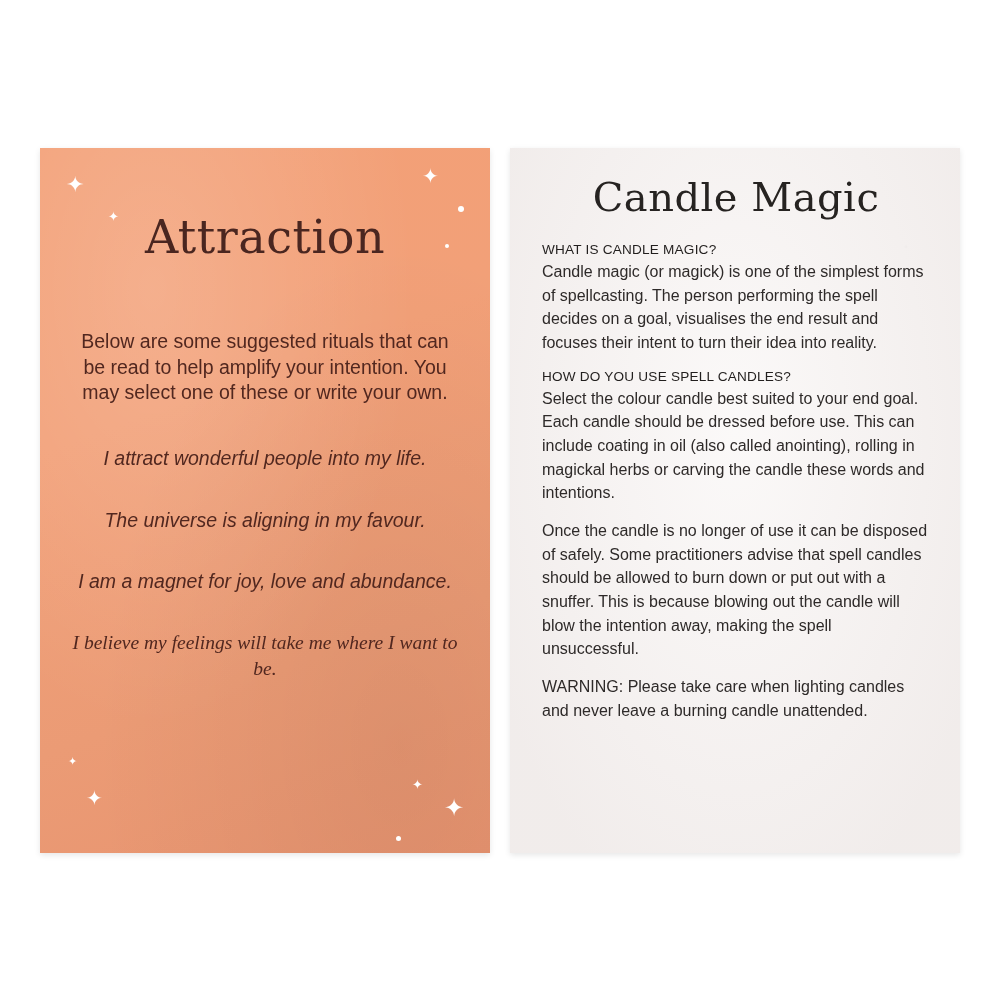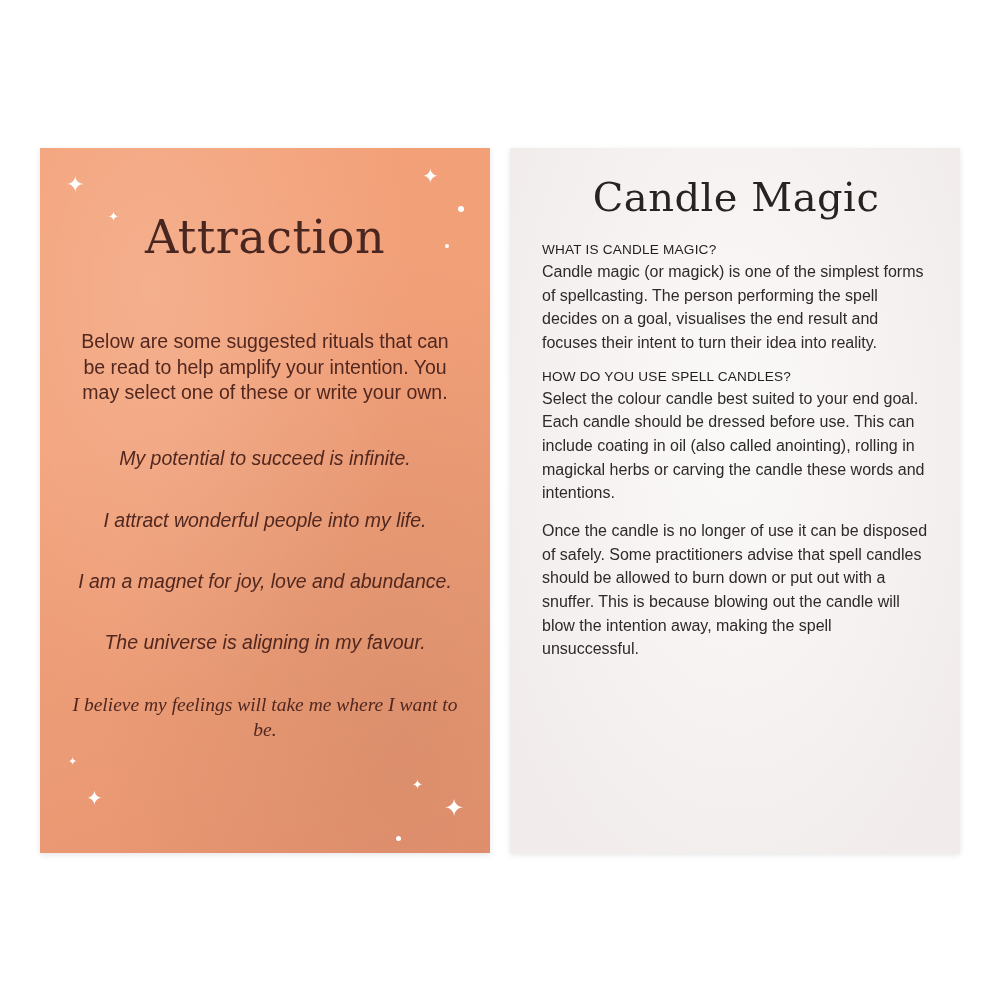--- a/index.html
+++ b/index.html
@@ -165,41 +165,41 @@
     <span class="sparkle" style="left:28px; top:608px; font-size:11px;">✦</span>
     <span class="sparkle" style="left:46px; top:640px; font-size:20px;">✦</span>
     <span class="sparkle" style="left:372px; top:630px; font-size:13px;">✦</span>
     <span class="sparkle" style="left:404px; top:648px; font-size:24px;">✦</span>
     <span class="dot" style="left:356px; top:688px; width:5px; height:5px;"></span>
 
     <div class="card-left-inner">
       <div class="card-title">Attraction</div>
       <div class="card-intro">Below are some suggested rituals that can be read to help amplify your intention. You may select one of these or write your own.</div>
       <div class="affirmations">
-        <div class="affirmation">My potential to succeed is infinite.</div>
         <div class="affirmation">I attract wonderful people into my life.</div>
+        <div class="affirmation">The universe is aligning in my favour.</div>
         <div class="affirmation">I am a magnet for joy, love and abundance.</div>
-        <div class="affirmation">The universe is aligning in my favour.</div>
         <div class="affirmation">I believe my feelings will take me where I want to be.</div>
       </div>
     </div>
   </div>
 
   <div class="card-right">
     <div class="card-right-inner">
 
       <div class="right-title">Candle Magic</div>
 
       <div>
         <div class="section-heading">WHAT IS CANDLE MAGIC?</div>
         <p class="body-text">Candle magic (or magick) is one of the simplest forms of spellcasting. The person performing the spell decides on a goal, visualises the end result and focuses their intent to turn their idea into reality.</p>
       </div>
 
       <div>
         <div class="section-heading gap-top">HOW DO YOU USE SPELL CANDLES?</div>
         <p class="body-text">Select the colour candle best suited to your end goal. Each candle should be dressed before use. This can include coating in oil (also called anointing), rolling in magickal herbs or carving the candle these words and intentions.</p>
         <p class="body-text">Once the candle is no longer of use it can be disposed of safely. Some practitioners advise that spell candles should be allowed to burn down or put out with a snuffer. This is because blowing out the candle will blow the intention away, making the spell unsuccessful.</p>
+        <p class="body-text last">WARNING: Please take care when lighting candles and never leave a burning candle unattended.</p>
       </div>
 
     </div>
   </div>
 
 </div>
 
 </body></html>

